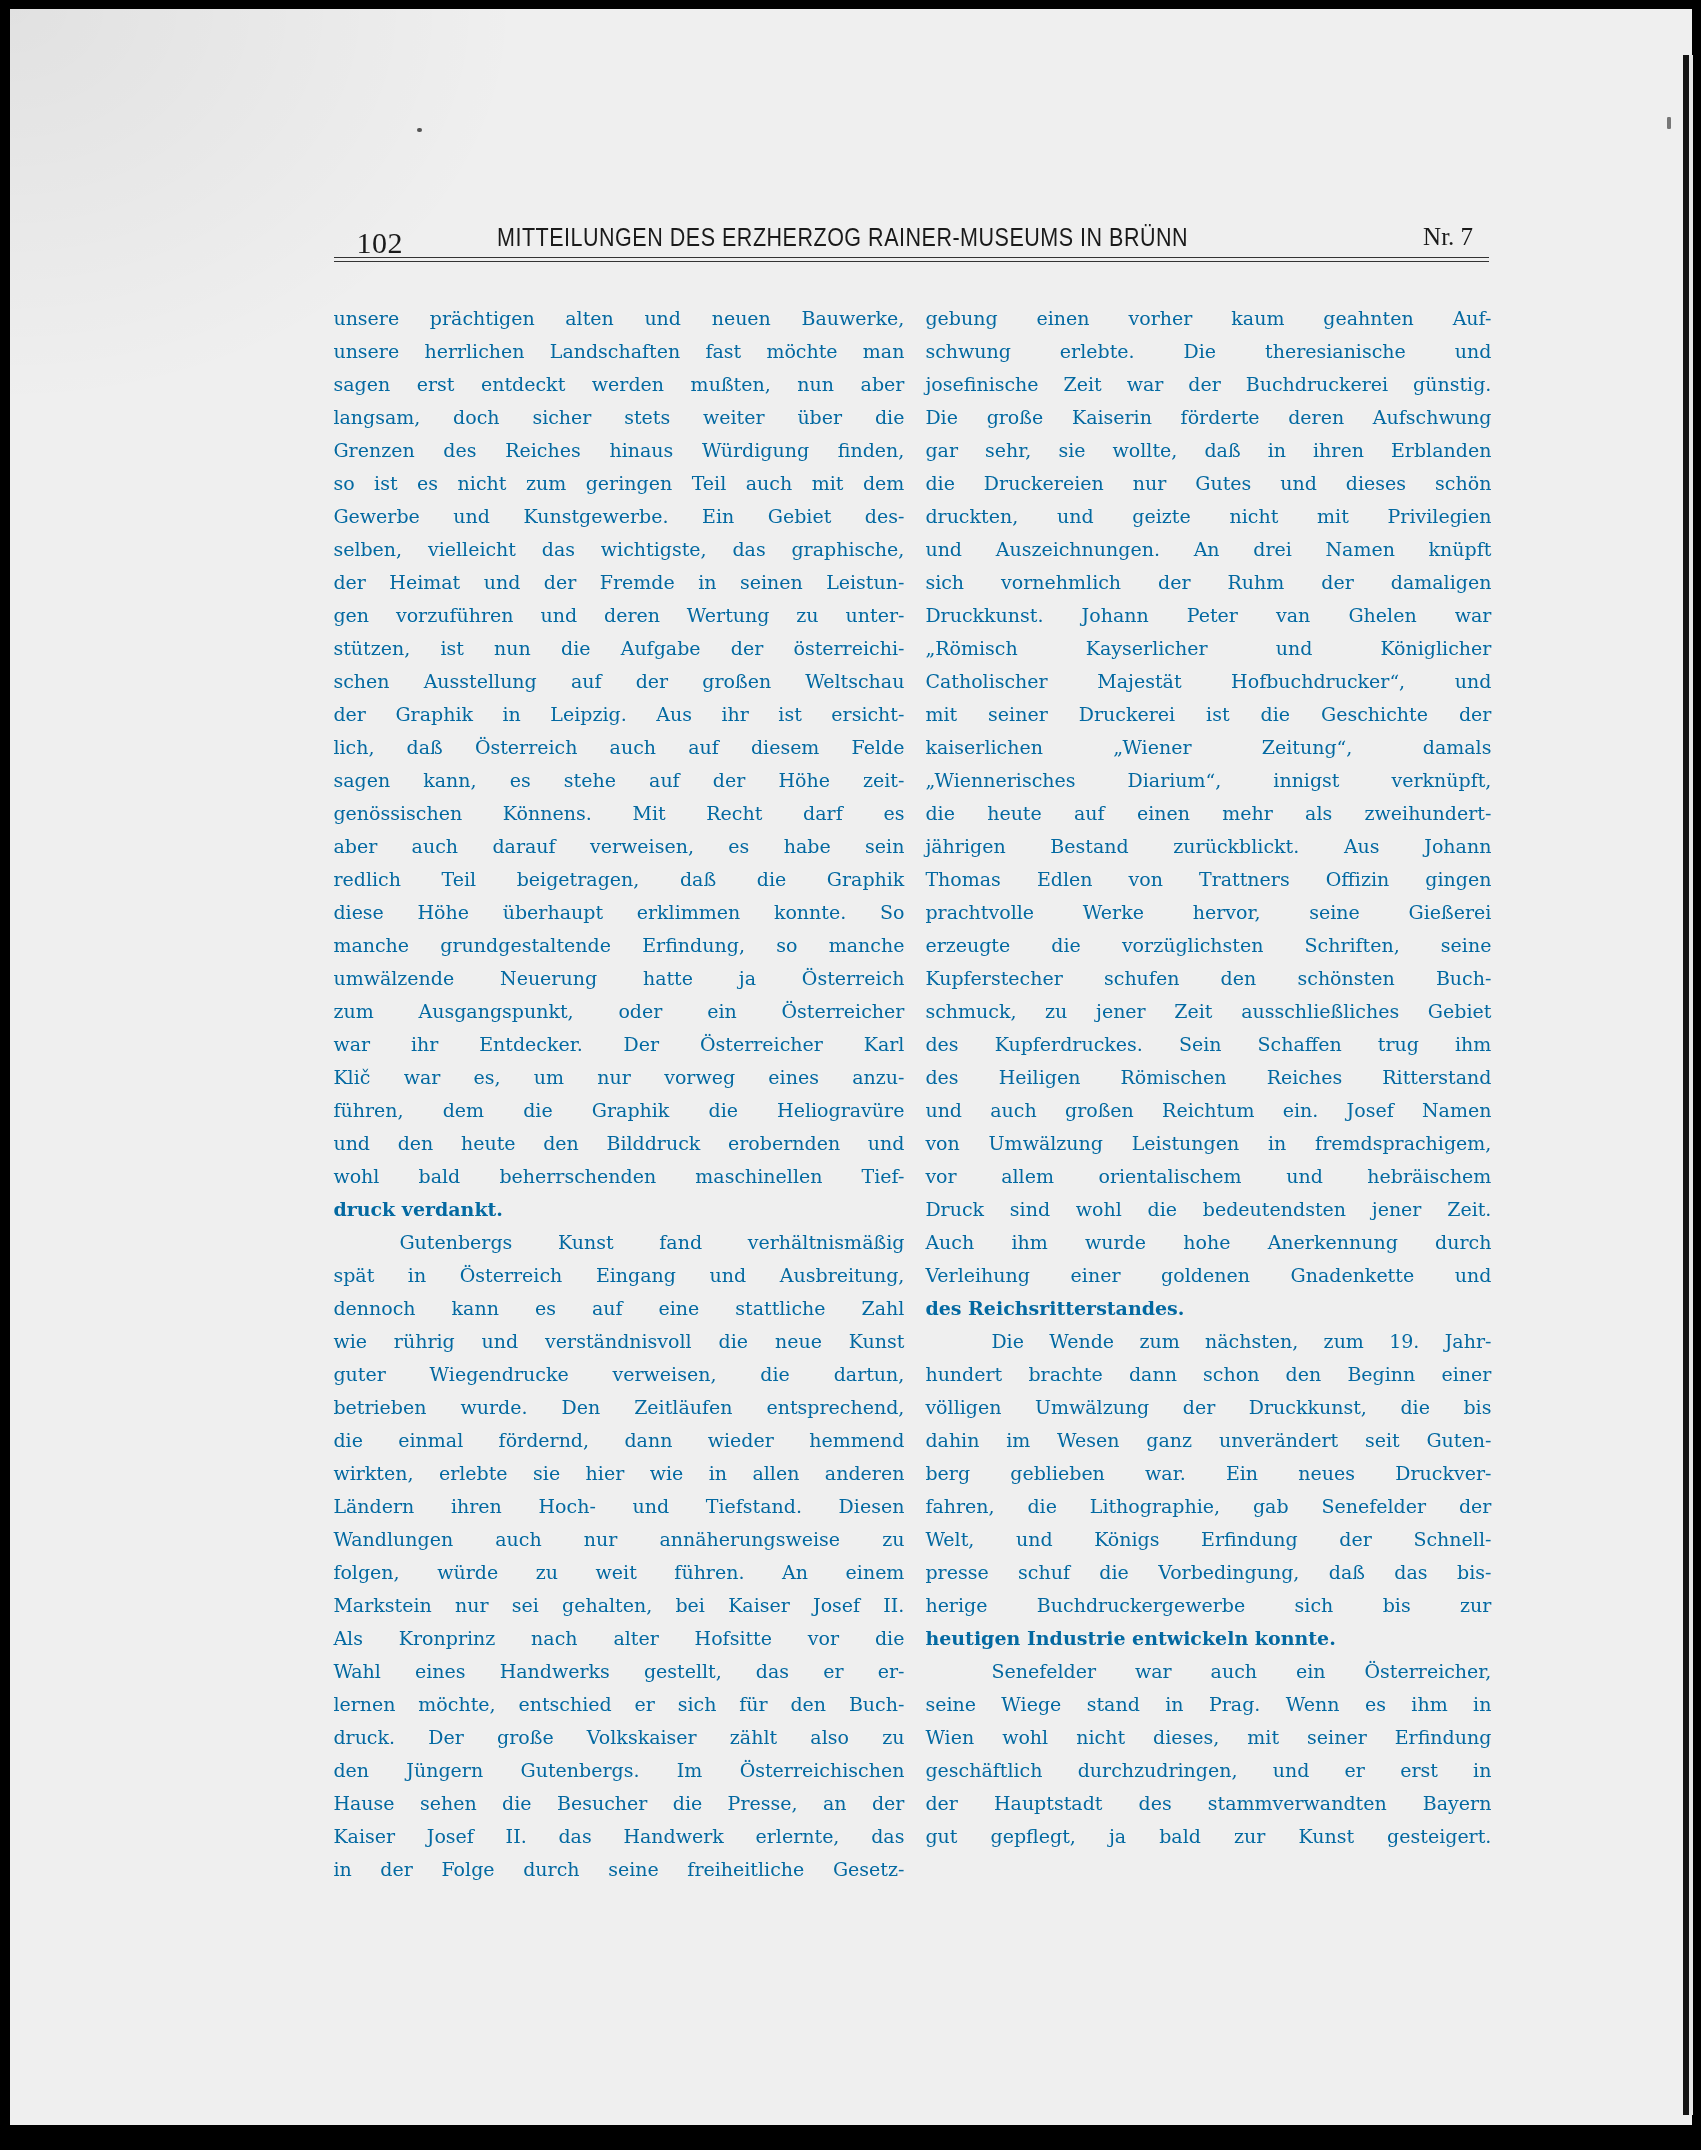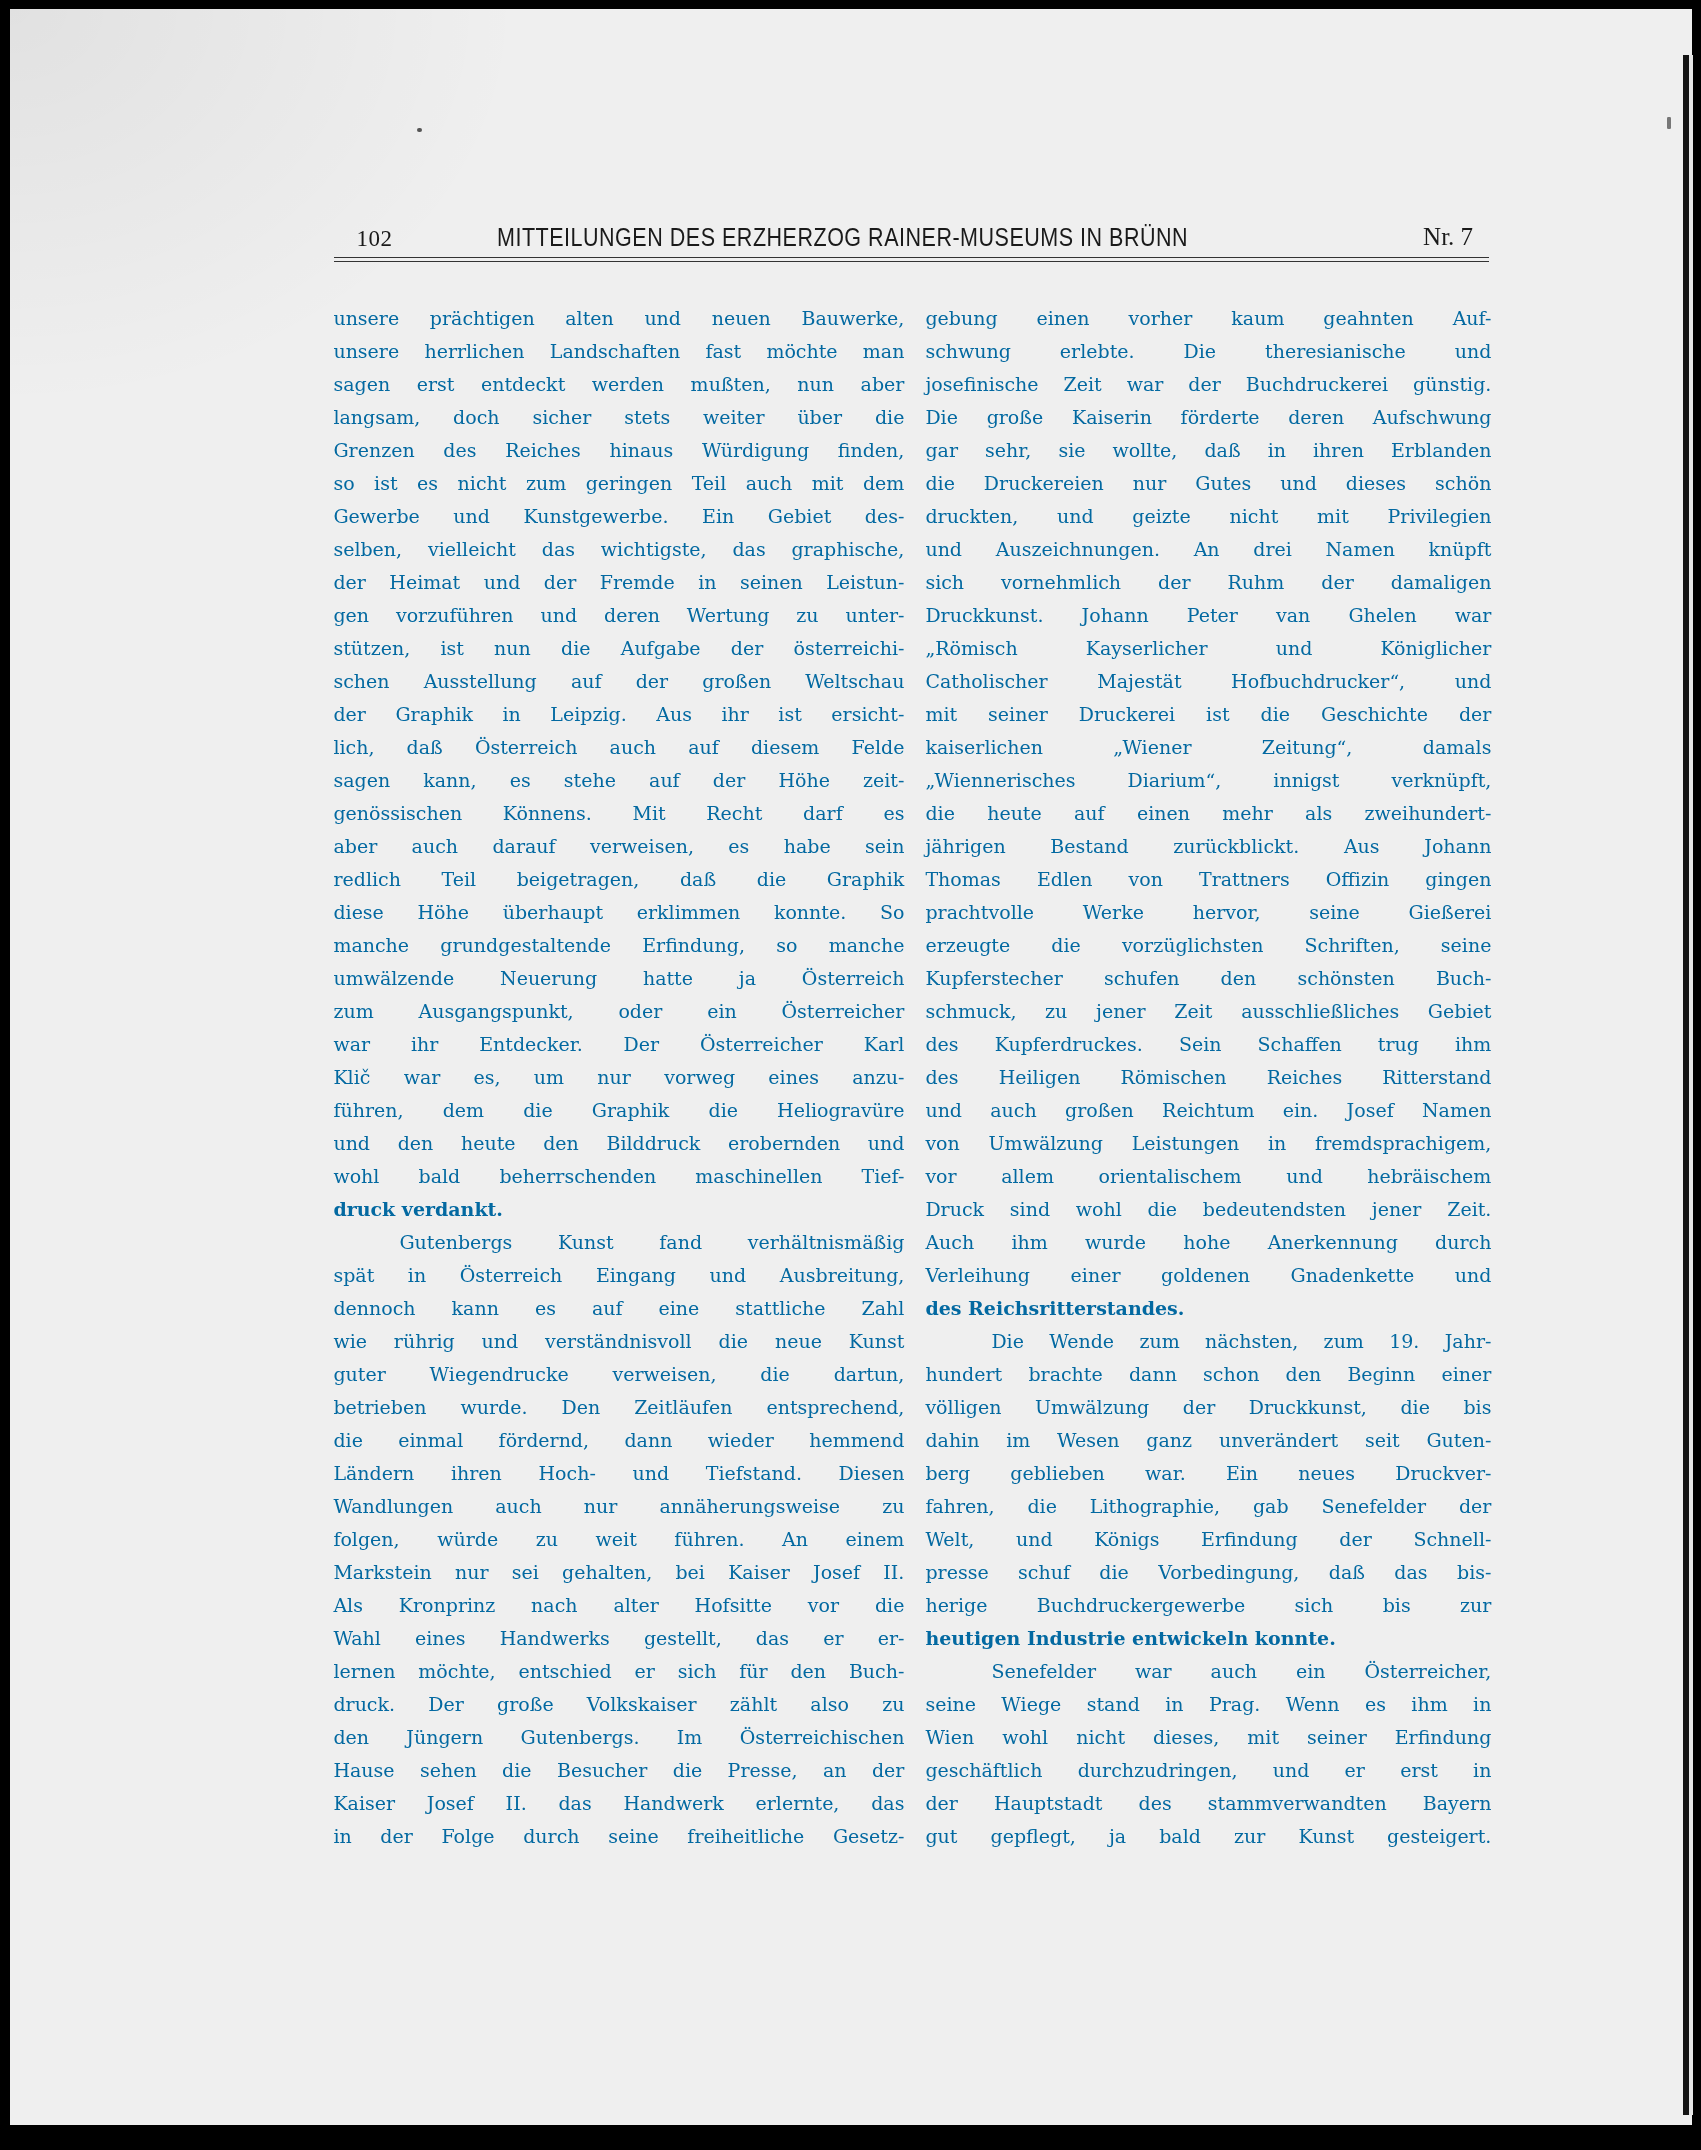--- a/index.html
+++ b/index.html
@@ -27,21 +27,21 @@
   .right-strip {
     position: absolute; left: 1689px; top: 55px; width: 4px; height: 2060px;
     background: #e6e6e6;
   }
   .header {
     position: absolute; left: 323px; top: 212px; width: 1157px; height: 35px;
     color: #1a1a1a;
   }
   .header .page-num {
     position: absolute; left: 23px; top: 5.8px;
-    font-size: 23px; letter-spacing: 0.6px;
+    font-size: 30px; letter-spacing: 0.6px;
     font-family: "Liberation Serif", serif;
   }
   .header .running-title {
     position: absolute; left: 164px; top: 2.3px;
     font-size: 25px; letter-spacing: 0.6px;
     font-family: "Liberation Sans", sans-serif;
     transform: scaleX(0.86); transform-origin: left top;
     white-space: nowrap;
   }
   .header .issue-num {
@@ -114,20 +114,21 @@
       <span class="line">und den heute den Bilddruck erobernden und</span>
       <span class="line">wohl bald beherrschenden maschinellen Tief-</span>
       <span class="line last">druck verdankt.</span>
       <span class="line indent">Gutenbergs Kunst fand verhältnismäßig</span>
       <span class="line">spät in Österreich Eingang und Ausbreitung,</span>
       <span class="line">dennoch kann es auf eine stattliche Zahl</span>
       <span class="line">wie rührig und verständnisvoll die neue Kunst</span>
       <span class="line">guter Wiegendrucke verweisen, die dartun,</span>
       <span class="line">betrieben wurde. Den Zeitläufen entsprechend,</span>
       <span class="line">die einmal fördernd, dann wieder hemmend</span>
+      <span class="line">wirkten, erlebte sie hier wie in allen anderen</span>
       <span class="line">Ländern ihren Hoch- und Tiefstand. Diesen</span>
       <span class="line">Wandlungen auch nur annäherungsweise zu</span>
       <span class="line">folgen, würde zu weit führen. An einem</span>
       <span class="line">Markstein nur sei gehalten, bei Kaiser Josef II.</span>
       <span class="line">Als Kronprinz nach alter Hofsitte vor die</span>
       <span class="line">Wahl eines Handwerks gestellt, das er er-</span>
       <span class="line">lernen möchte, entschied er sich für den Buch-</span>
       <span class="line">druck. Der große Volkskaiser zählt also zu</span>
       <span class="line">den Jüngern Gutenbergs. Im Österreichischen</span>
       <span class="line">Hause sehen die Besucher die Presse, an der</span>

